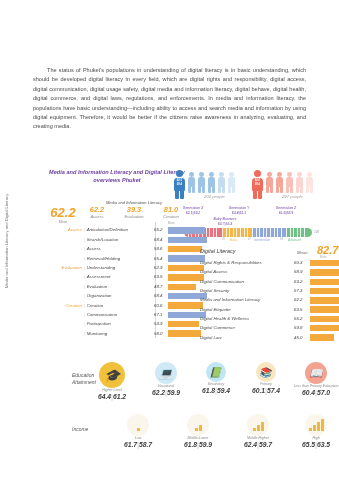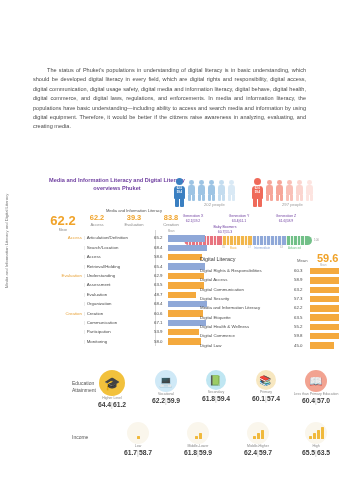--- a/index.html
+++ b/index.html
@@ -23,21 +23,21 @@
              color:#4b3f8f;letter-spacing:.4px;}
   .onde-sub{position:absolute;left:6px;top:17px;font-size:2.6px;color:#8a8a8a;white-space:nowrap;}
 
   
   .sec-title{position:absolute;left:33px;top:50px;font-size:9px;font-weight:bold;color:#6f3fa0;}
   .para{position:absolute;left:33px;top:66px;width:273px;font-size:5.55px;line-height:9.4px;
         text-align:justify;color:#4a4a4a;}
   .para .ind{display:inline-block;width:14px;}
 
   
-  .info{position:absolute;left:20px;top:176px;width:305px;height:292px;}
+  .info{position:absolute;left:20px;top:168px;width:305px;height:292px;font-style:italic;}
 
   .chart-title{position:absolute;left:28px;top:0px;width:138px;text-align:center;
                font-size:5.6px;font-weight:bold;color:#6f3fa0;line-height:8px;}
 
   
   .people{position:absolute;left:152px;top:2px;width:155px;height:36px;}
   .pgroup{position:absolute;top:0;}
   .pgroup.male{left:2px;}
   .pgroup.female{left:80px;}
   .pfig{position:absolute;top:2px;width:7px;height:22px;}
@@ -326,21 +326,21 @@
     </div>
     <div class="mil-sub ms1">
       <div class="v">62.2</div>
       <div class="l">Access</div>
     </div>
     <div class="mil-sub ms2">
       <div class="v">39.3</div>
       <div class="l">Evaluation</div>
     </div>
     <div class="mil-sub ms3">
-      <div class="v">83.8</div>
+      <div class="v">81.0</div>
       <div class="l">Creation</div>
     </div>
 
     <div class="lbmeanlab" style="position:absolute;left:148px;top:54px;">Mean</div>
     <div class="laxis"></div>
     <div class="lblist" id="mil-list">
         <div class="lrow">
           <div class="lgroup">Access</div>
           <div class="lname"><span class="pipe">|</span>Articulation/Definition</div>
           <div class="lval">65.2</div>
@@ -433,21 +433,21 @@
           <div class="lname"><span class="pipe">|</span>Monitoring</div>
           <div class="lval">58.0</div>
           <div class="lbarwrap">
             <div class="lbar or" style="width: 33.1px;"></div>
           </div>
         </div>
       </div>
 
     <div class="dl-head">Digital Literacy</div>
     <div class="dl-meanlab">Mean</div>
-    <div class="dl-mean">59.6</div>
+    <div class="dl-mean">82.7</div>
     <div class="dl-meansub">Mean</div>
 
     <div class="dlist" id="dl-list">
         <div class="drow">
           <div class="dname">Digital Rights &amp; Responsibilities</div>
           <div class="dval">60.3</div>
           <div class="dbarwrap">
             <div class="dbar" style="width: 32.7px;"></div>
           </div>
         </div>

